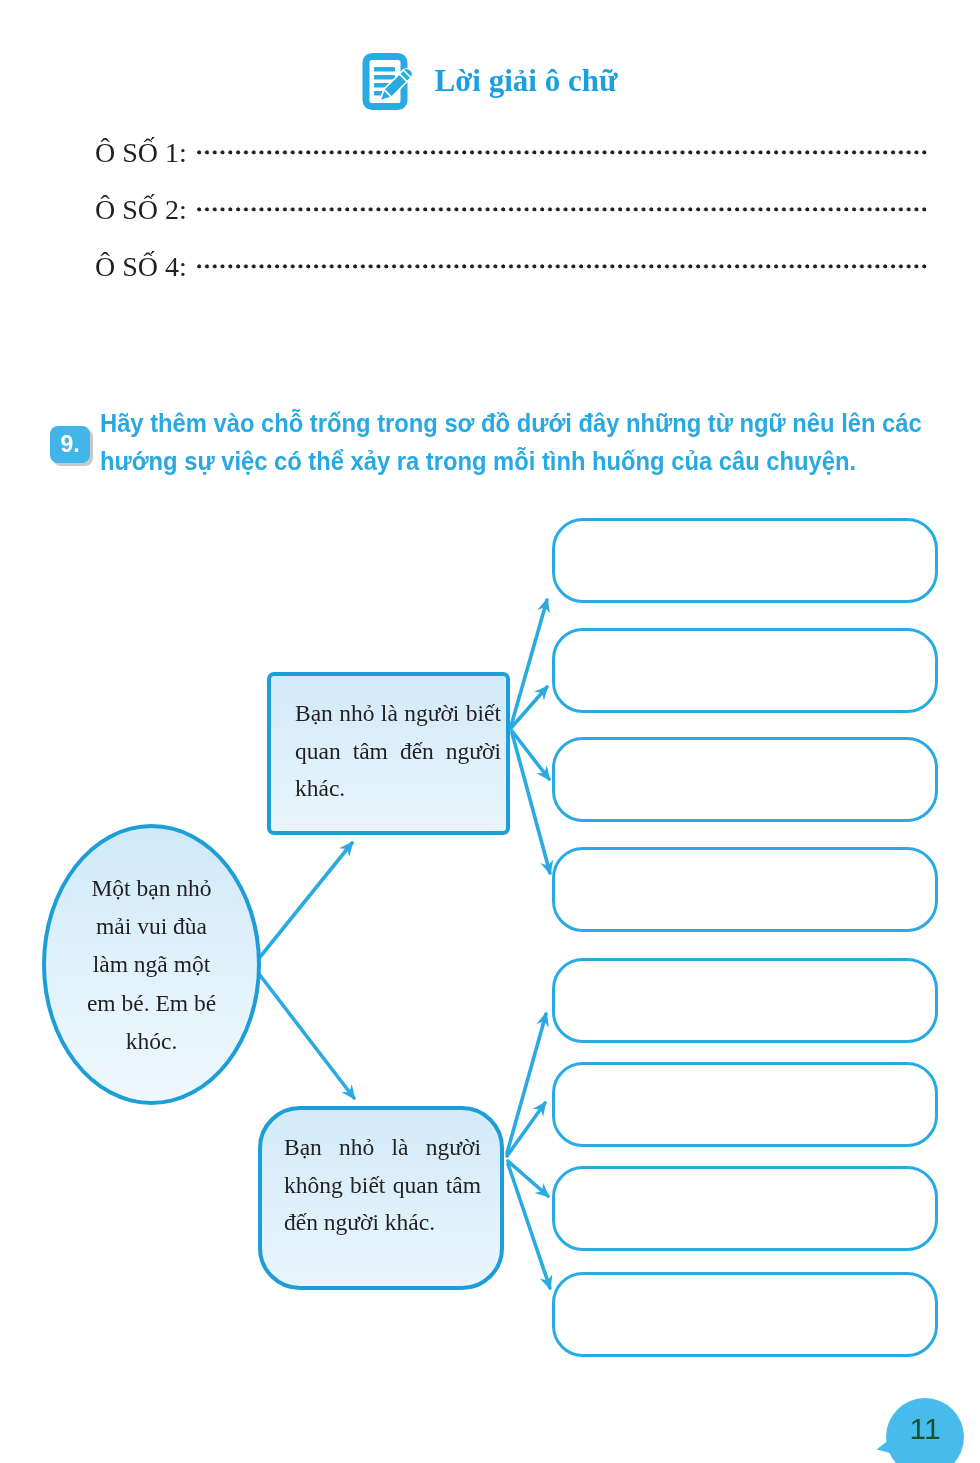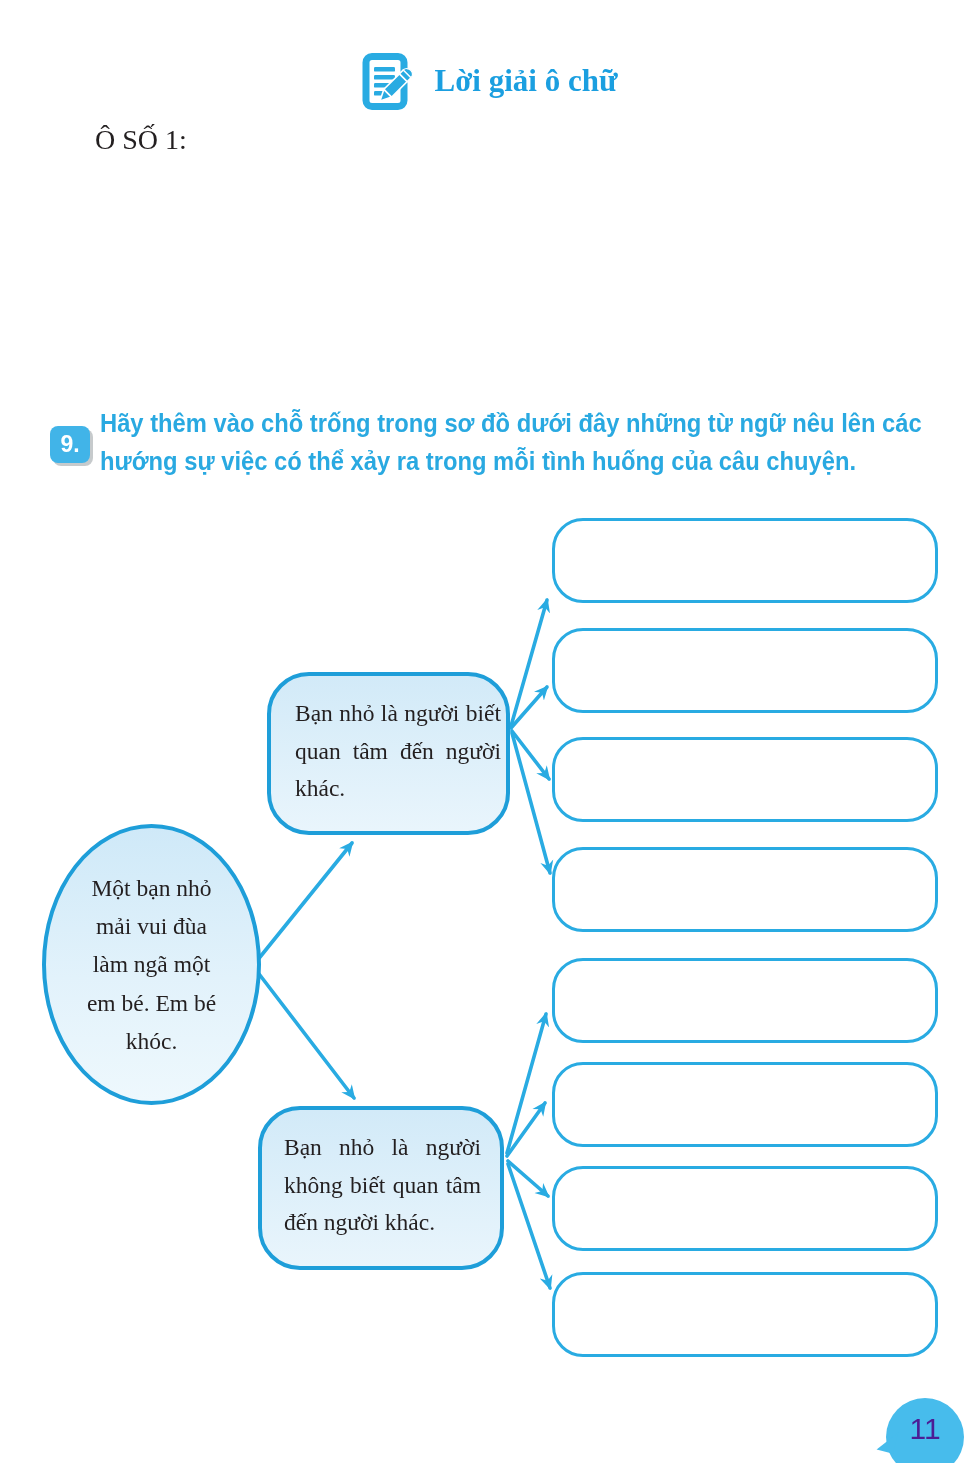--- a/index.html
+++ b/index.html
@@ -15,21 +15,21 @@
     display:flex; justify-content:center; align-items:center; gap:18px;
   }
   .title-icon { width:54px; height:62px; flex:0 0 auto; }
   .section-title {
     margin:0; font-size:31px; font-weight:700; color:#1b9fe0;
     font-family:"Liberation Serif","DejaVu Serif",serif;
   }
 
   
   .answer-lines { position:absolute; left:95px; top:124px; width:833px; }
-  .answer-line { display:flex; align-items:flex-start; height:57px; font-size:28px;flex-direction:column; }
+  .answer-line { display:flex; align-items:center; height:57px; font-size:28px; }
   .answer-label { white-space:nowrap; }
   .answer-blank {
     flex:1; height:5px; margin-left:10px;
     background-image:radial-gradient(circle at 2.2px 2.4px, #231f20 1.7px, rgba(0,0,0,0) 2.3px);
     background-size:7.8px 5px; background-repeat:repeat-x;
   }
 
   
   .exercise-badge {
     position:absolute; left:50px; top:426px; width:40px; height:37px;
@@ -52,22 +52,22 @@
     box-sizing:border-box; border:4px solid #1e9ed9; border-radius:50%;
     background:linear-gradient(180deg,#cfe9f8 0%,#e2f2fb 55%,#eef8fd 100%);
     display:flex; align-items:center; justify-content:flex-start; text-align:center;
     font-size:23.5px; line-height:1.62; padding:0 31px;
   }
   .branch-node {
     position:absolute; box-sizing:border-box; border:4px solid #1e9ed9; border-radius:42px;
     background:linear-gradient(180deg,#d2eaf8 0%,#e9f5fc 100%);
     font-size:23.5px; line-height:1.6; text-align:justify; overflow:hidden;
   }
-  .branch-top    { left:267px; top:672px; width:243px; height:163px; padding:19px 5px 0 24px; }
-  .branch-bottom { left:258px; top:1106px; width:246px; height:164px; padding:19px 19px 0 22px; }
+  .branch-top    { left:267px; top:672px; width:243px; height:163px; padding:19px 5px 0 24px;border-radius:7px; }
+  .branch-bottom { left:258px; top:1106px; width:246px; height:184px; padding:19px 19px 0 22px; }
 
   .slot {
     position:absolute; left:552px; width:386px; height:85px;
     box-sizing:border-box; border:3.5px solid #29abe2; border-radius:31px;
     background:#ffffff;
   }
   .s1 { top:518px; } .s2 { top:628px; } .s3 { top:737px; } .s4 { top:847px; }
   .s5 { top:958px; } .s6 { top:1062px; } .s7 { top:1166px; } .s8 { top:1272px; }
 
   
@@ -77,21 +77,21 @@
     display:flex; align-items:center; justify-content:center;
     box-sizing:border-box; padding-bottom:16px;
   }
   .page-bubble::before {
     content:""; position:absolute; left:-7px; top:32px; width:0; height:0;
     border-style:solid; border-width:0 0 22px 17px;
     border-color:transparent transparent #47bcec transparent;
     transform:rotate(14deg);
   }
   .page-number {
-    position:relative; color:#4c1d95;
+    position:relative; color:#14532d;
     font:500 30px/30px "Liberation Sans","DejaVu Sans",sans-serif;
   }
 </style>
 </head>
 <body>
 
 <div class="page">
 
   <div class="title-row">
     <span class="title-icon">
@@ -111,22 +111,30 @@
     </span>
     <h1 class="section-title">Lời giải ô chữ</h1>
   </div>
 
   <div class="answer-lines" id="answer-lines">
     <div class="answer-line">
       <span class="answer-label">Ô SỐ 1:</span>
       <span class="answer-blank"></span>
     </div>
 
+    <div class="answer-line">
+      <span class="answer-label">Ô SỐ 2:</span>
+      <span class="answer-blank"></span>
+    </div>
 
 
+    <div class="answer-line">
+      <span class="answer-label">Ô SỐ 4:</span>
+      <span class="answer-blank"></span>
+    </div>
 
   </div>
 
   <div class="exercise-badge">9.</div>
   <div class="instruction" id="instruction">
       <div class="instr-line">Hãy thêm vào chỗ trống trong sơ đồ dưới đây những từ ngữ nêu lên các</div>
       <div class="instr-line">hướng sự việc có thể xảy ra trong mỗi tình huống của câu chuyện.</div>
     </div>
 
   <div id="diagram">

